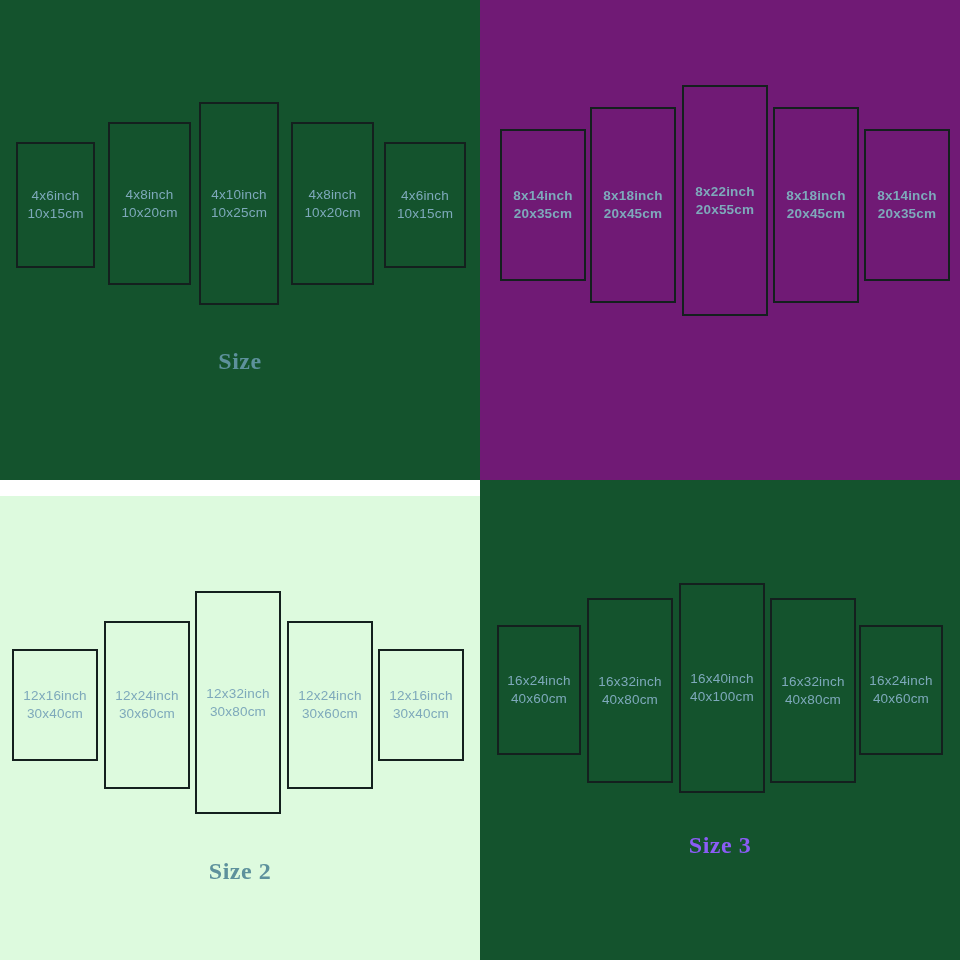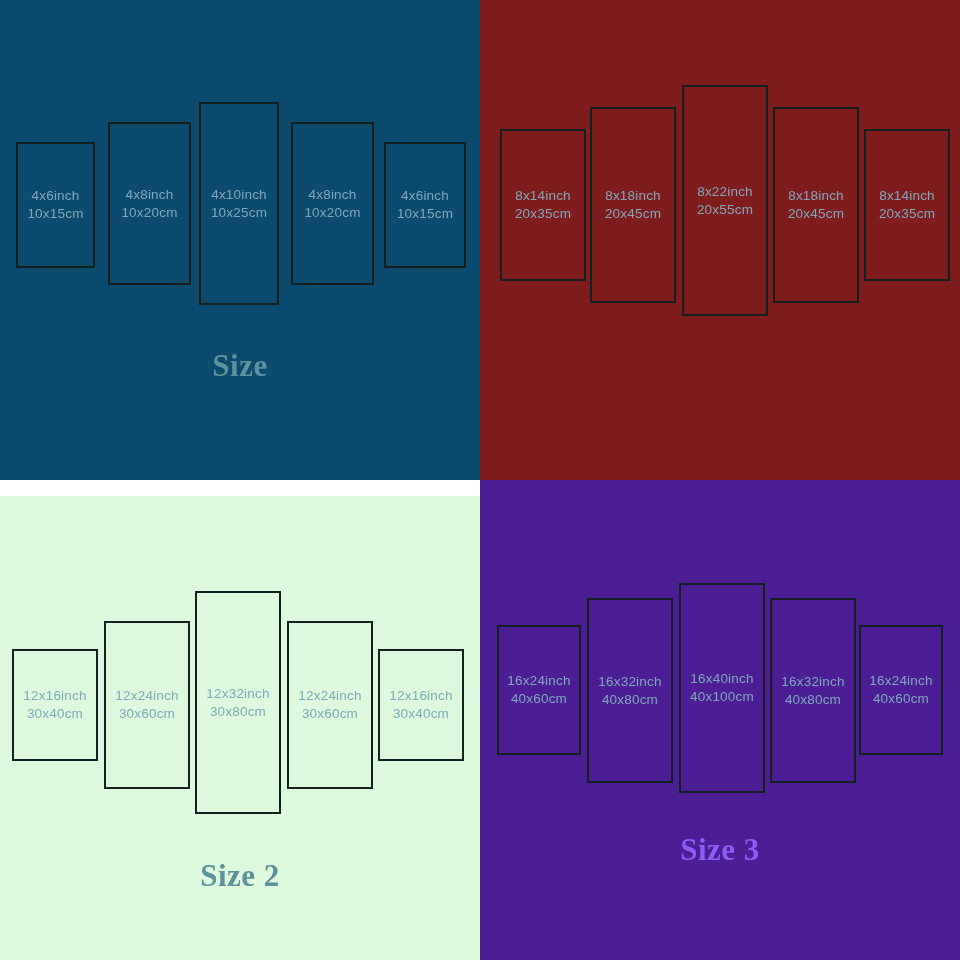--- a/index.html
+++ b/index.html
@@ -54,51 +54,51 @@
   }
   .panel-label .line2 {
     display: block;
   }
   .group-title {
     position: absolute;
     width: 480px;
     text-align: center;
     font-family: "Liberation Serif", "DejaVu Serif", serif;
     font-weight: bold;
-    font-size: 31px;
+    font-size: 24px;
     color: #5d919c;
     letter-spacing: 0.5px;
   }
 </style>
 </head>
 <body>
 
 <div id="board">
 
-  <div class="quadrant q-tl" style="background: #0c4a6e;">
+  <div class="quadrant q-tl" style="background: #14532d;">
     <div class="panels">
         <div class="panel" style="left: 16px; top: 142px; width: 79px; height: 126px; border-color: rgb(20, 32, 30);">
           <div class="panel-label" style="color: rgb(126, 169, 187);"><span>4x6inch</span><span class="line2">10x15cm</span></div>
         </div>
         <div class="panel" style="left: 108px; top: 122px; width: 83px; height: 163px; border-color: rgb(20, 32, 30);">
           <div class="panel-label" style="color: rgb(126, 169, 187);"><span>4x8inch</span><span class="line2">10x20cm</span></div>
         </div>
         <div class="panel" style="left: 199px; top: 102px; width: 80px; height: 203px; border-color: rgb(20, 32, 30);">
           <div class="panel-label" style="color: rgb(126, 169, 187);"><span>4x10inch</span><span class="line2">10x25cm</span></div>
         </div>
         <div class="panel" style="left: 291px; top: 122px; width: 83px; height: 163px; border-color: rgb(20, 32, 30);">
           <div class="panel-label" style="color: rgb(126, 169, 187);"><span>4x8inch</span><span class="line2">10x20cm</span></div>
         </div>
         <div class="panel" style="left: 384px; top: 142px; width: 82px; height: 126px; border-color: rgb(20, 32, 30);">
           <div class="panel-label" style="color: rgb(126, 169, 187);"><span>4x6inch</span><span class="line2">10x15cm</span></div>
         </div>
       </div>
   </div>
 
-  <div class="quadrant q-tr" style="background: #7f1d1d;">
+  <div class="quadrant q-tr" style="background: #701a75; font-weight: bold;">
     <div class="panels">
         <div class="panel" style="left: 20px; top: 129px; width: 86px; height: 152px; border-color: rgb(20, 32, 30);">
           <div class="panel-label" style="color: rgb(126, 169, 187);"><span>8x14inch</span><span class="line2">20x35cm</span></div>
         </div>
         <div class="panel" style="left: 110px; top: 107px; width: 86px; height: 196px; border-color: rgb(20, 32, 30);">
           <div class="panel-label" style="color: rgb(126, 169, 187);"><span>8x18inch</span><span class="line2">20x45cm</span></div>
         </div>
         <div class="panel" style="left: 202px; top: 85px; width: 86px; height: 231px; border-color: rgb(20, 32, 30);">
           <div class="panel-label" style="color: rgb(126, 169, 187);"><span>8x22inch</span><span class="line2">20x55cm</span></div>
         </div>
@@ -124,21 +124,21 @@
         </div>
         <div class="panel" style="left: 287px; top: 125px; width: 86px; height: 168px; border-color: rgb(20, 32, 30);">
           <div class="panel-label" style="color: rgb(126, 169, 187);"><span>12x24inch</span><span class="line2">30x60cm</span></div>
         </div>
         <div class="panel" style="left: 378px; top: 153px; width: 86px; height: 112px; border-color: rgb(20, 32, 30);">
           <div class="panel-label" style="color: rgb(126, 169, 187);"><span>12x16inch</span><span class="line2">30x40cm</span></div>
         </div>
       </div>
   </div>
 
-  <div class="quadrant q-br" style="background: #4c1d95;">
+  <div class="quadrant q-br" style="background: #14532d;">
     <div class="panels">
         <div class="panel" style="left: 17px; top: 145px; width: 84px; height: 130px; border-color: rgb(20, 32, 30);">
           <div class="panel-label" style="color: rgb(126, 169, 187);"><span>16x24inch</span><span class="line2">40x60cm</span></div>
         </div>
         <div class="panel" style="left: 107px; top: 118px; width: 86px; height: 185px; border-color: rgb(20, 32, 30);">
           <div class="panel-label" style="color: rgb(126, 169, 187);"><span>16x32inch</span><span class="line2">40x80cm</span></div>
         </div>
         <div class="panel" style="left: 199px; top: 103px; width: 86px; height: 210px; border-color: rgb(20, 32, 30);">
           <div class="panel-label" style="color: rgb(126, 169, 187);"><span>16x40inch</span><span class="line2">40x100cm</span></div>
         </div>

